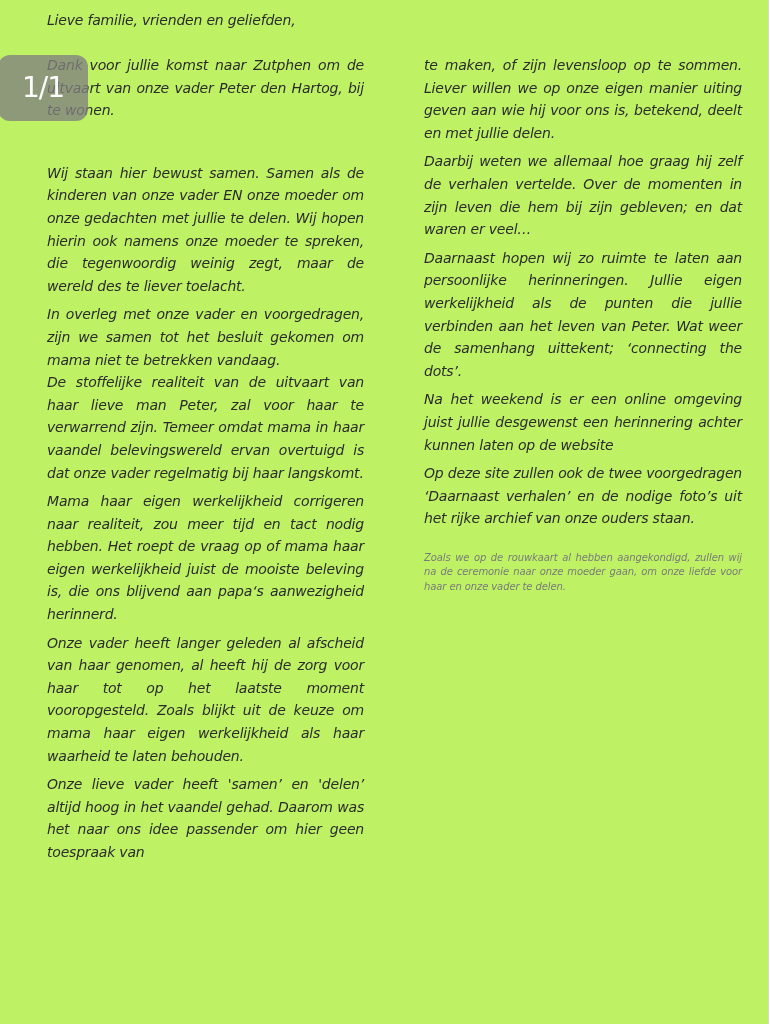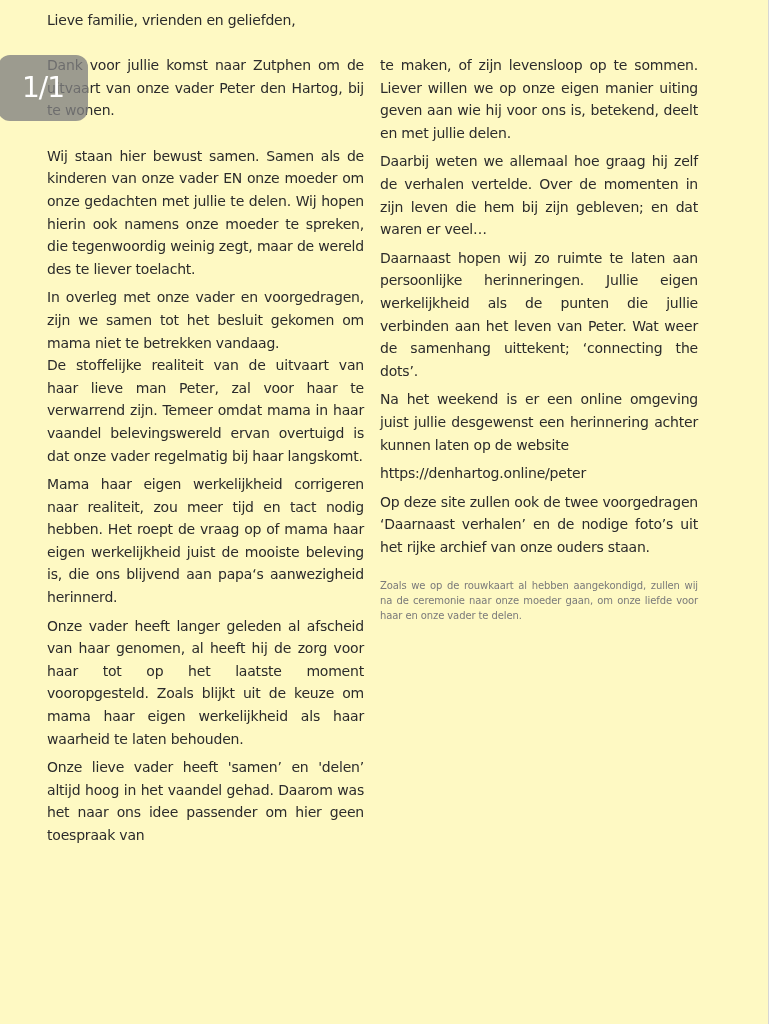--- a/index.html
+++ b/index.html
@@ -5,36 +5,37 @@
   html, body { margin: 0; padding: 0; }
   body {
     width: 770px; height: 1024px; overflow: hidden;
     background: #ffffff;
     font-family: "DejaVu Sans", sans-serif;
     color: #2b2b2b;
     position: relative;
   }
   .page {
     position: absolute; left: 0; top: 0; width: 768px; height: 1024px;
-    background: #fef9c3;
+    background: #bef264;
     border-right: 1px solid #d6d6d6;
+    font-style: italic;
   }
   .greeting {
     position: absolute; left: 47px; top: 9px;
     font-size: 14px; line-height: 22.5px; letter-spacing: -0.2px;
   }
   .col {
     position: absolute; top: 54px; width: 317px;
     font-size: 14px; line-height: 22.6px; letter-spacing: -0.2px;
   }
   .col.left { left: 47px; }
-  .col.right { left: 380px; width: 318px; }
+  .col.right { left: 424px; width: 318px; }
   .col p { margin: 0; text-align: justify; text-align-last: left; }
   .col p.gap { margin-top: 6px; }
-  .col.left p.p-wij { margin-top: 23px; }
+  .col.left p.p-wij { margin-top: 40px; }
   .small {
     font-size: 10px; line-height: 14.6px; color: #7a7a7a;
     margin-top: 21px !important; letter-spacing: -0.1px;
   }
   .page-badge {
     position: absolute; left: -2px; top: 55px;
     width: 90px; height: 66px;
     background: rgba(128,128,128,0.78);
     border-radius: 12px;
     color: #ffffff;
@@ -57,19 +58,18 @@
     <p class="gap">Mama haar eigen werkelijkheid corrigeren naar realiteit, zou meer tijd en tact nodig hebben. Het roept de vraag op of mama haar eigen werkelijkheid juist de mooiste beleving is, die ons blijvend aan papa‘s aanwezigheid herinnerd.</p>
     <p class="gap">Onze vader heeft langer geleden al afscheid van haar genomen, al heeft hij de zorg voor haar tot op het laatste moment vooropgesteld. Zoals blijkt uit de keuze om mama haar eigen werkelijkheid als haar waarheid te laten behouden.</p>
     <p class="gap">Onze lieve vader heeft 'samen’ en 'delen’ altijd hoog in het vaandel gehad. Daarom was het naar ons idee passender om hier geen toespraak van</p>
   </div>
 
   <div class="col right">
     <p>te maken, of zijn levensloop op te sommen. Liever willen we op onze eigen manier uiting geven aan wie hij voor ons is, betekend, deelt en met jullie delen.</p>
     <p class="gap">Daarbij weten we allemaal hoe graag hij zelf de verhalen vertelde. Over de momenten in zijn leven die hem bij zijn gebleven; en dat waren er veel…</p>
     <p class="gap">Daarnaast hopen wij zo ruimte te laten aan persoonlijke herinneringen. Jullie eigen werkelijkheid als de punten die jullie verbinden aan het leven van Peter. Wat weer de samenhang uittekent; ‘connecting the dots’.</p>
     <p class="gap">Na het weekend is er een online omgeving juist jullie desgewenst een herinnering achter kunnen laten op de website</p>
-    <p class="gap">https://denhartog.online/peter</p>
     <p class="gap">Op deze site zullen ook de twee voorgedragen ‘Daarnaast verhalen’ en de nodige foto’s uit het rijke archief van onze ouders staan.</p>
     <p class="small">Zoals we op de rouwkaart al hebben aangekondigd, zullen wij na de ceremonie naar onze moeder gaan, om onze liefde voor haar en onze vader te delen.</p>
   </div>
 </div>
 
 <div class="page-badge">1/1</div>
 
 </body></html>

